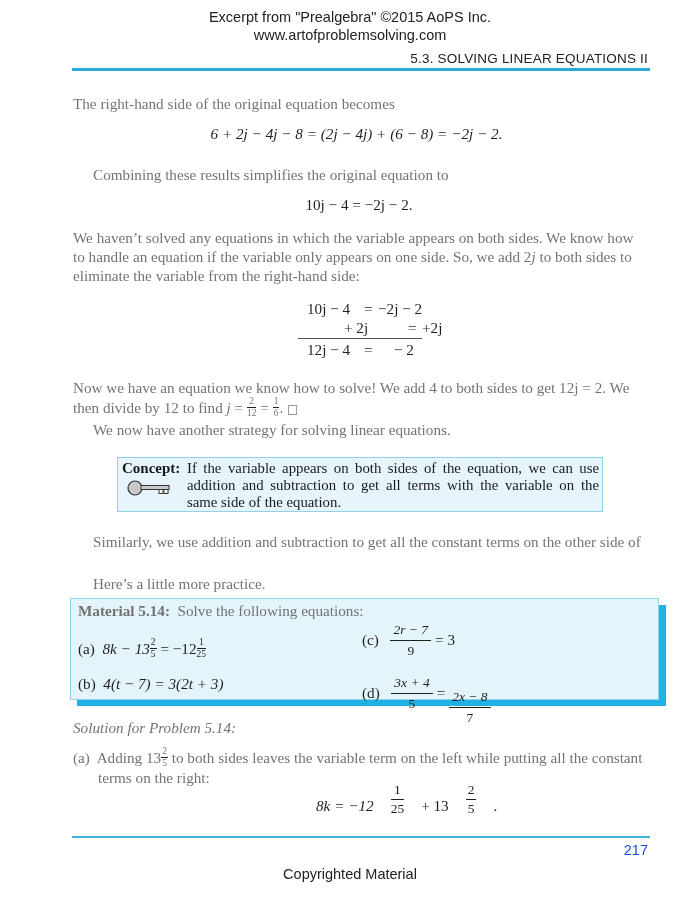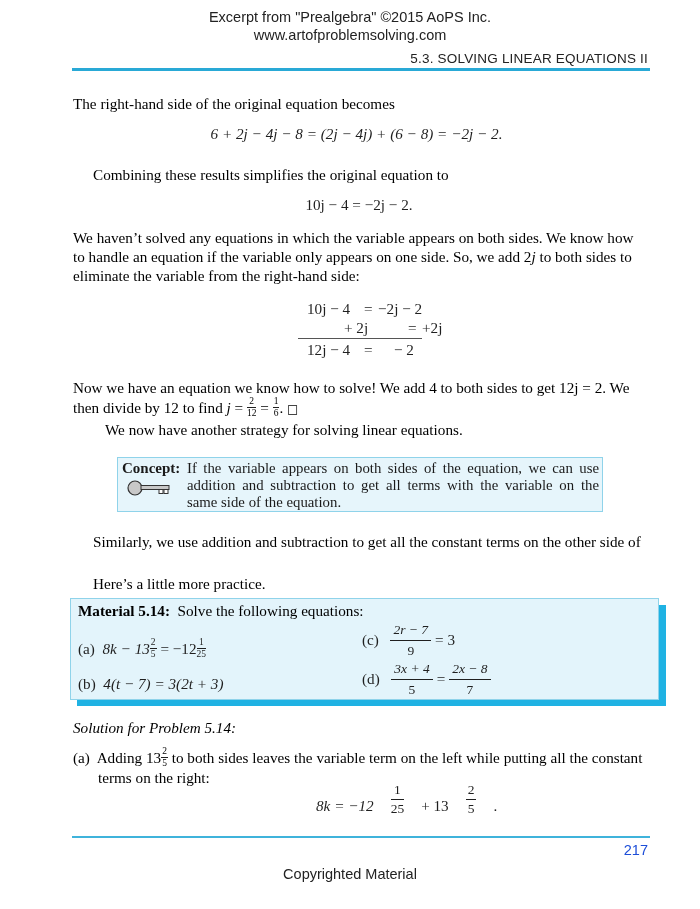--- a/index.html
+++ b/index.html
@@ -6,21 +6,21 @@
   body { width: 700px; height: 909px; position: relative; overflow: hidden; color: #1a1a1a; }
   .sans { font-family: "Liberation Sans", sans-serif; }
   .serif { font-family: "Liberation Serif", serif; }
   .abs { position: absolute; }
   .i { font-style: italic; }
 
   #excerpt { left: 0; width: 700px; top: 8px; text-align: center; font-size: 14.5px; line-height: 18px; color: #222; }
   #running-head { right: 52px; top: 51px; font-size: 13.5px; letter-spacing: 0.2px; color: #222; }
   #head-rule { left: 72px; width: 578px; top: 68px; height: 3px; background: #29a9d6; }
 
-  .para { font-size: 15.2px; line-height: 19px; color: #000000; }
+  .para { font-size: 15.2px; line-height: 19px; color: #737373; }
   .eq { font-size: 15.2px; color: #1f1f1f; white-space: nowrap; }
 
   .frac { display: inline-block; vertical-align: middle; text-align: center; line-height: 1; }
   .frac .num, .frac .den { display: block; }
   .frac .num { border-bottom: 1px solid #1f1f1f; padding: 0 2px 1px; }
   .frac .den { padding-top: 1px; }
   .frac.small { font-size: 9.5px; vertical-align: -3px; }
   .frac.small .num { border-bottom-width: 0.8px; padding: 0 1px 0; }
   .frac.mid { font-size: 13.5px; }
 
@@ -84,21 +84,21 @@
 <div class="abs serif para" style="left:73px; top:378px; width:578px;">
   <div>Now we have an equation we know how to solve!  We add 4 to both sides to get 12j = 2.  We</div>
   <div>
     <span>then divide by 12 to find </span><span class="i">j</span> =
     <span class="frac small"><span class="num">2</span><span class="den">12</span></span> =
     <span class="frac small"><span class="num">1</span><span class="den">6</span></span>.
     <span style="font-family:'DejaVu Sans',sans-serif; font-size:12px;">□</span>
   </div>
 </div>
 
-<div class="abs serif para" style="left:105px; top:420px;font-family:Liberation Serif, serif;">We now have another strategy for solving linear equations.</div>
+<div class="abs serif para" style="left:93px; top:420px;font-family:Liberation Serif, serif;">We now have another strategy for solving linear equations.</div>
 
 <div id="concept-box" class="abs serif">
   <div id="concept-label" class="abs">Concept:</div>
   <div id="key-icon" class="abs">
     <svg width="46" height="16" viewBox="0 0 46 16">
       <circle cx="8" cy="8" r="7" fill="#c8c8c8" stroke="#333" stroke-width="1.2"></circle>
       <rect x="14" y="5.5" width="28" height="4" fill="#c8c8c8" stroke="#333" stroke-width="1"></rect>
       <rect x="32" y="9.5" width="4" height="4" fill="#fff" stroke="#333" stroke-width="1"></rect>
       <rect x="37" y="9.5" width="4" height="4" fill="#fff" stroke="#333" stroke-width="1"></rect>
     </svg>
@@ -138,21 +138,21 @@
   </div>
 
   <div class="abs eq" style="left:291px; top:63px; display:flex; align-items:center;">
     <span>(d)</span>&nbsp;&nbsp;
     <span class="frac mid" style="margin-left:4px;">
         <span class="num i" style="padding:0 3px 3px;">3x + 4</span>
         <span class="den" style="padding-top:3px;">5</span>
       </span>
     <span style="margin:0 4px;">=</span>
     <span class="frac mid">
-        <span class="num i" style="padding:0 3px 3px;">2x − 8</span>
+        <span class="num i" style="padding:0 3px 3px;margin-top:28px;">2x − 8</span>
         <span class="den" style="padding-top:3px;">7</span>
       </span>
   </div>
 </div>
 
 <div class="abs serif para i" style="left:73px; top:718px;">Solution for Problem 5.14:</div>
 
 <div class="abs serif para" style="left:73px; top:747px; width:578px;">
   <div>
     <span>(a)</span>&nbsp;

